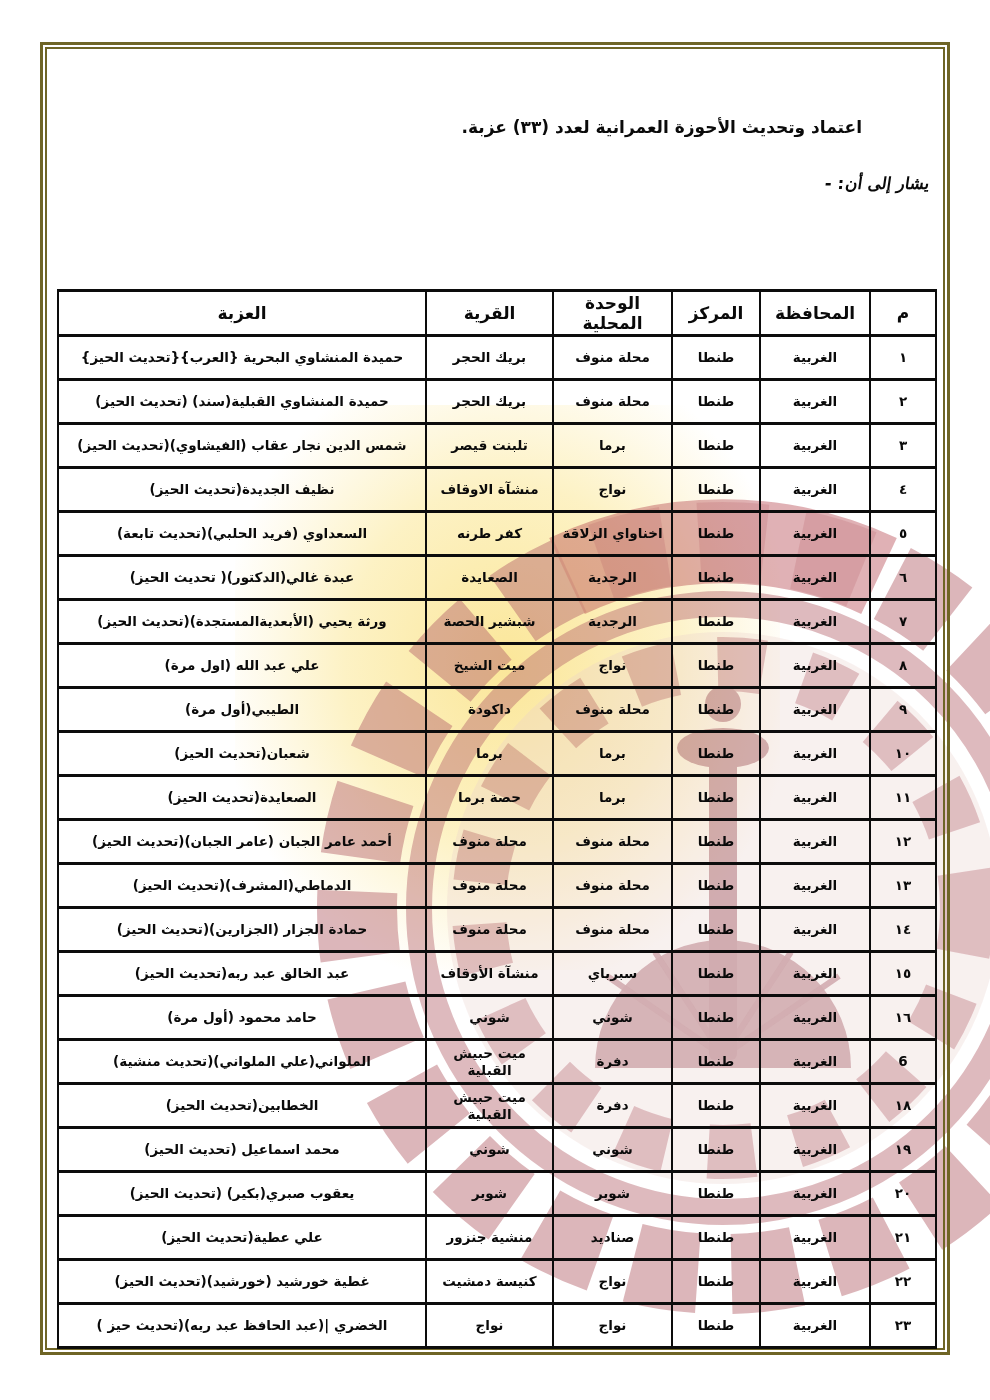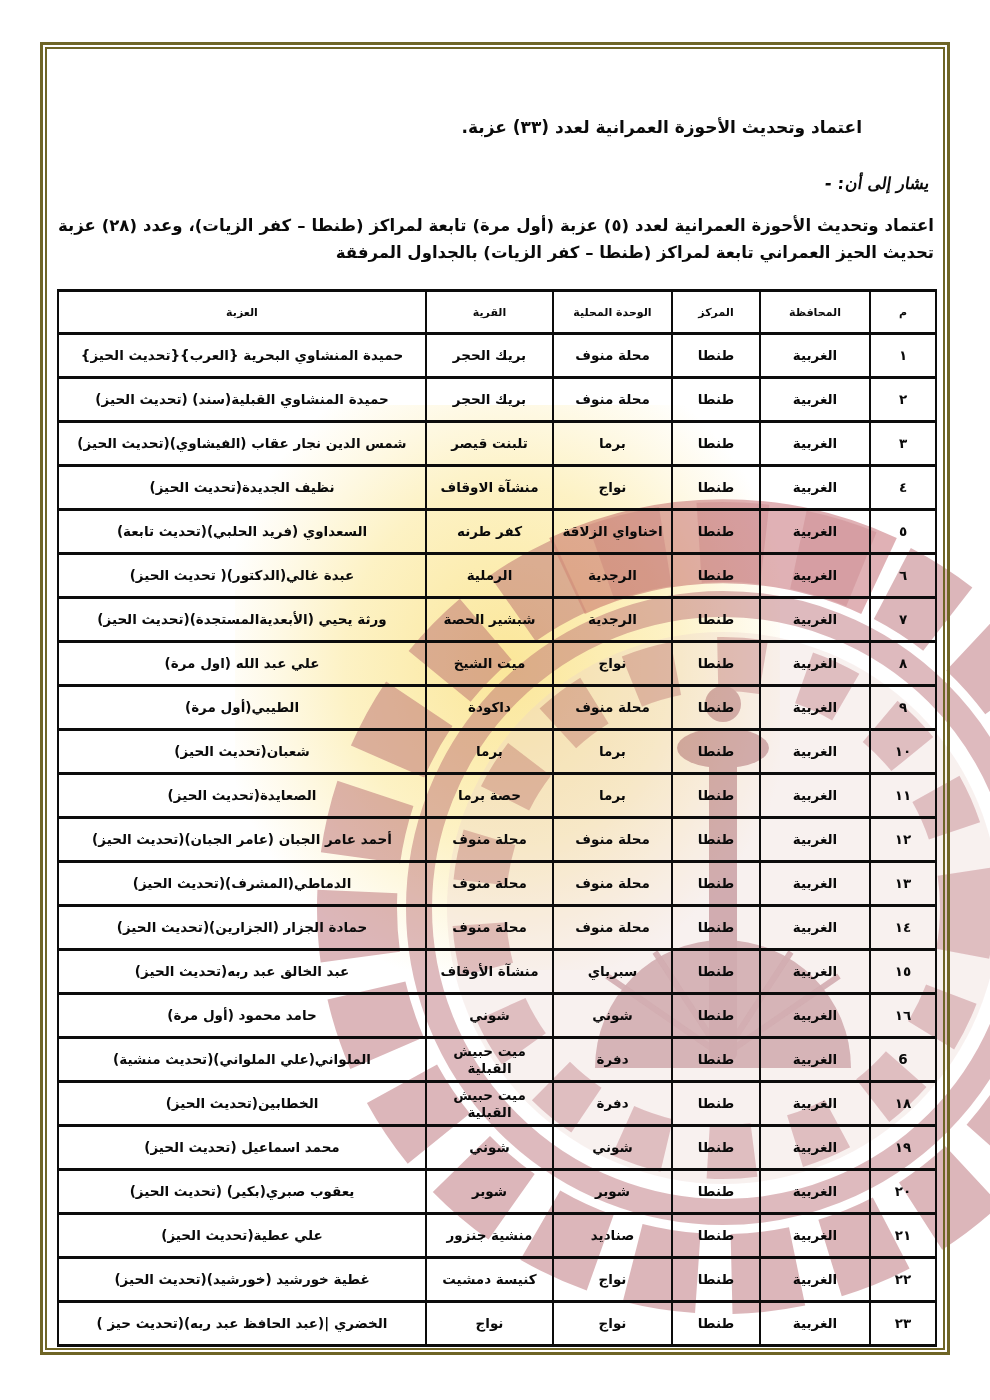--- a/index.html
+++ b/index.html
@@ -70,21 +70,21 @@
     border-left:2px solid #0c0c0c;
     border-right:2px solid #0c0c0c;
     border-top:3px solid #0c0c0c;
     border-bottom:3px solid #0c0c0c;
     text-align:center;vertical-align:middle;
     font-weight:bold;
     padding:1px 3px;
     background:transparent;
     overflow:hidden;
   }
-  table.data-table th{height:38px;font-size:11px;text-align:center;}
+  table.data-table th{height:38px;font-size:17px;text-align:center;}
   table.data-table td{height:39px;font-size:13.5px;line-height:1.25;}
 </style>
 </head>
 <body>
 
 <div class="page">
 
   <div class="wm-glow"></div>
   <svg class="wm-svg" width="440" height="440" viewBox="-220 -220 220 220" style="overflow:visible">
     <g transform="translate(-220,-220) translate(220,220)" opacity="0.55">
@@ -106,21 +106,20 @@
       </g>
     </g>
   </svg>
 
   <div class="frame-outer">
     <div class="frame-inner"></div>
   </div>
 
   <div class="doc-title">اعتماد وتحديث الأحوزة العمرانية لعدد (٣٣) عزبة.</div>
   <div class="doc-note">يشار إلى أن: -</div>
-  <div class="doc-para">اعتماد وتحديث الأحوزة العمرانية لعدد (٥) عزبة (أول مرة) تابعة لمراكز (طنطا – كفر الزيات)، وعدد (٢٨) عزبة تحديث الحيز العمراني تابعة لمراكز (طنطا – كفر الزيات) بالجداول المرفقة</div>
 
   <table class="data-table" dir="rtl">
     <colgroup>
       <col style="width:66px">
       <col style="width:110px">
       <col style="width:88px">
       <col style="width:119px">
       <col style="width:127px">
       <col style="width:368px">
     </colgroup>
@@ -173,21 +172,21 @@
     <td>طنطا</td>
     <td>اخناواي الزلاقة</td>
     <td>كفر طرنه</td>
     <td>السعداوي (فريد الحلبي)(تحديث تابعة)</td>
   </tr>
         <tr>
     <td>٦</td>
     <td>الغربية</td>
     <td>طنطا</td>
     <td>الرجدية</td>
-    <td>الرملية</td>
+    <td>الصعايدة</td>
     <td>عبدة غالي(الدكتور)( تحديث الحيز)</td>
   </tr>
         <tr>
     <td>٧</td>
     <td>الغربية</td>
     <td>طنطا</td>
     <td>الرجدية</td>
     <td>شبشير الحصة</td>
     <td>ورثة يحيي (الأبعديةالمستجدة)(تحديث الحيز)</td>
   </tr>

